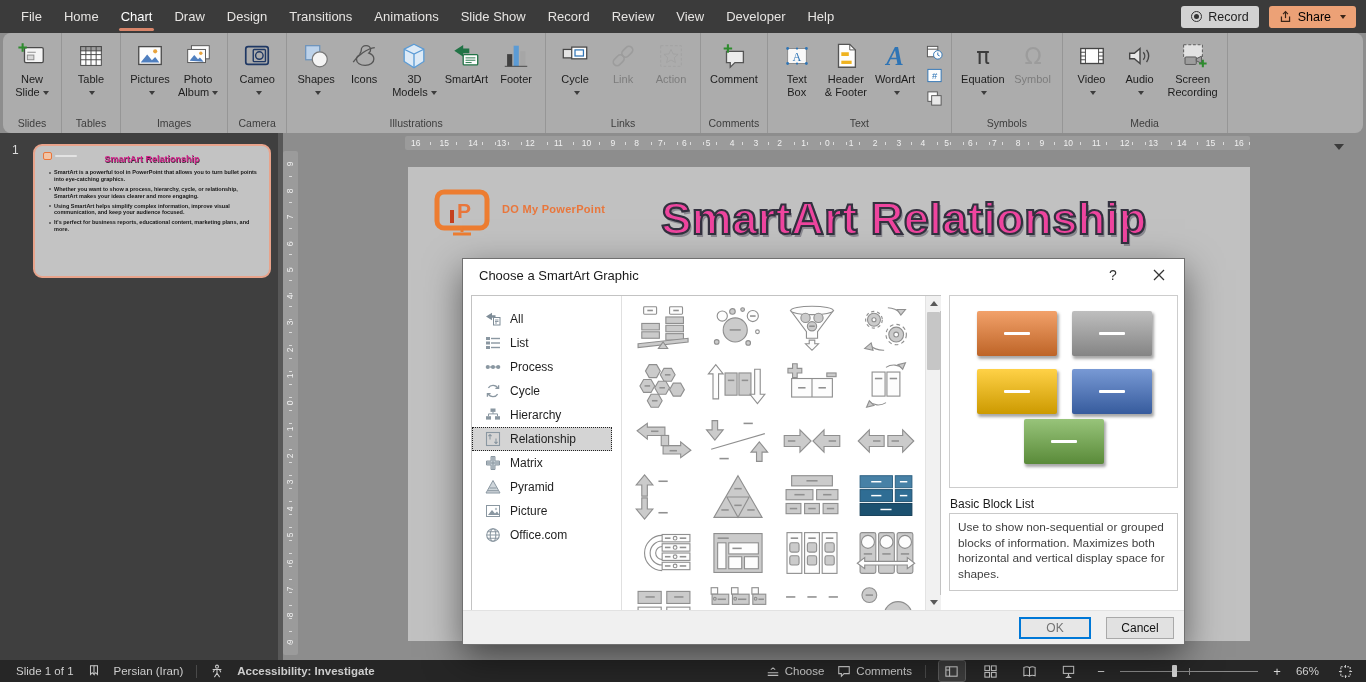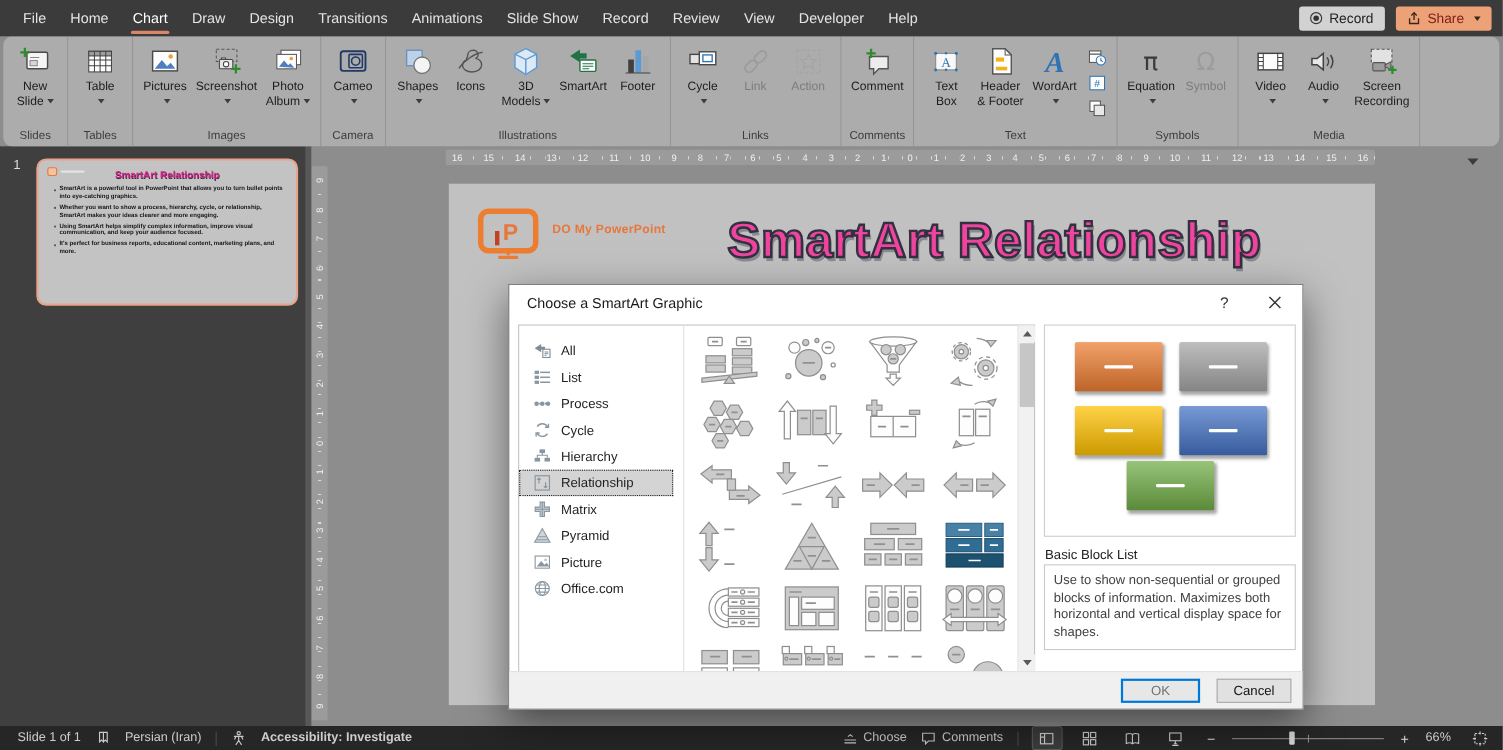--- a/index.html
+++ b/index.html
@@ -8,21 +8,21 @@
   
   .titlebar{position:absolute;left:0;top:0;width:1366px;height:33px;background:#3b3b3b;display:flex;align-items:center;justify-content:space-between;z-index:30;}
   .menus{display:flex;align-items:center;height:33px;padding-left:10px;justify-content:flex-end;}
   .menu-item{position:relative;color:#e6e4e2;font-size:13px;padding:0 11px;line-height:33px;cursor:default;white-space:nowrap;}
   .menu-item.active{color:#fff;}
   .menu-item.active::after{content:'';position:absolute;left:9px;right:9px;bottom:2px;height:3px;background:#d8856a;border-radius:2px;}
   .tb-right{display:flex;align-items:center;gap:10px;padding-right:10px;}
   .record-btn{display:flex;align-items:center;gap:6px;background:#d2d2d2;border:none;border-radius:3px;height:22px;padding:0 10px;font-size:12.5px;color:#222;font-family:inherit;}
   .rec-dot{width:11px;height:11px;border:1.5px solid #333;border-radius:50%;display:inline-flex;align-items:center;justify-content:center;}
   .rec-dot::after{content:'';width:5px;height:5px;border-radius:50%;background:#333;}
-  .share-btn{display:flex;align-items:center;gap:6px;background:#eca176;border:none;border-radius:3px;height:22px;padding:0 10px;font-size:12.5px;color:#7f1d1d;font-family:inherit;justify-content:center;}
+  .share-btn{display:flex;align-items:center;gap:6px;background:#eca176;border:none;border-radius:3px;height:22px;padding:0 10px;font-size:12.5px;color:#000000;font-family:inherit;justify-content:center;}
   .chev{display:inline-block;width:0;height:0;border-left:3.5px solid transparent;border-right:3.5px solid transparent;border-top:4px solid #3c3c3c;margin-left:3px;vertical-align:middle;}
   
   .ribbon{position:absolute;left:3px;right:3px;top:33px;height:100px;background:#acacac;border-radius:8px;display:flex;align-items:stretch;z-index:20;}
   .rgroup{display:flex;flex-direction:column;border-right:1px solid #969696;padding:0 5px;}
   .rbtns{flex:1;display:flex;align-items:flex-start;justify-content:center;padding-top:5px;}
   .rgl{text-align:center;font-size:10.5px;color:#3d3d3d;padding-bottom:4px;white-space:nowrap;}
   .rbtn{display:flex;flex-direction:column;align-items:center;min-width:48px;padding:2px 4px;border-radius:3px;cursor:default;}
   .ricon{height:32px;display:flex;align-items:center;justify-content:center;}
   .ricon svg{width:30px;height:30px;}
   .rlabel{margin-top:1px;}
@@ -191,35 +191,20 @@
         <div class="rbtn">
           <span class="ricon">
             <svg viewBox="0 0 32 32">
               <rect x="4" y="6" width="24" height="19" fill="#fdfdfd" stroke="#4a4a4a" stroke-width="1.4"></rect>
               <circle cx="21.5" cy="11" r="2.2" fill="#e8a33d"></circle>
               <path d="M6 23l7-8.5 5 6 3.5-3.5 4.5 6z" fill="#4f7fbf"></path>
             </svg>
           </span>
           <span class="rlabel">
             <span class="rline">Pictures</span>
-            <span class="rline"><i class="chev"></i></span>
-          </span>
-        </div>
-        <div class="rbtn">
-          <span class="ricon">
-            <svg viewBox="0 0 32 32">
-              <rect x="6" y="4" width="20" height="12" fill="none" stroke="#555" stroke-dasharray="3 2"></rect>
-              <rect x="11" y="12.5" width="4" height="2.5" fill="#e6e6e6" stroke="#444"></rect>
-              <rect x="9" y="14" width="13" height="9" rx="1" fill="#e6e6e6" stroke="#444"></rect>
-              <circle cx="15.5" cy="18.5" r="2.6" fill="#fff" stroke="#444"></circle>
-              <path d="M25 18.5v9M20.5 23h9" stroke="#2e8b2e" stroke-width="2.2"></path>
-            </svg>
-          </span>
-          <span class="rlabel">
-            <span class="rline">Screenshot</span>
             <span class="rline"><i class="chev"></i></span>
           </span>
         </div>
         <div class="rbtn">
           <span class="ricon">
             <svg viewBox="0 0 32 32">
               <rect x="9" y="5" width="19" height="14" fill="#fdfdfd" stroke="#555"></rect>
               <rect x="5" y="9" width="19" height="14" fill="#fdfdfd" stroke="#555"></rect>
               <circle cx="19" cy="13" r="1.8" fill="#e8a33d"></circle>
               <path d="M7 21l5-6 4 4.5 2-2 4 4.5z" fill="#4f7fbf"></path>

